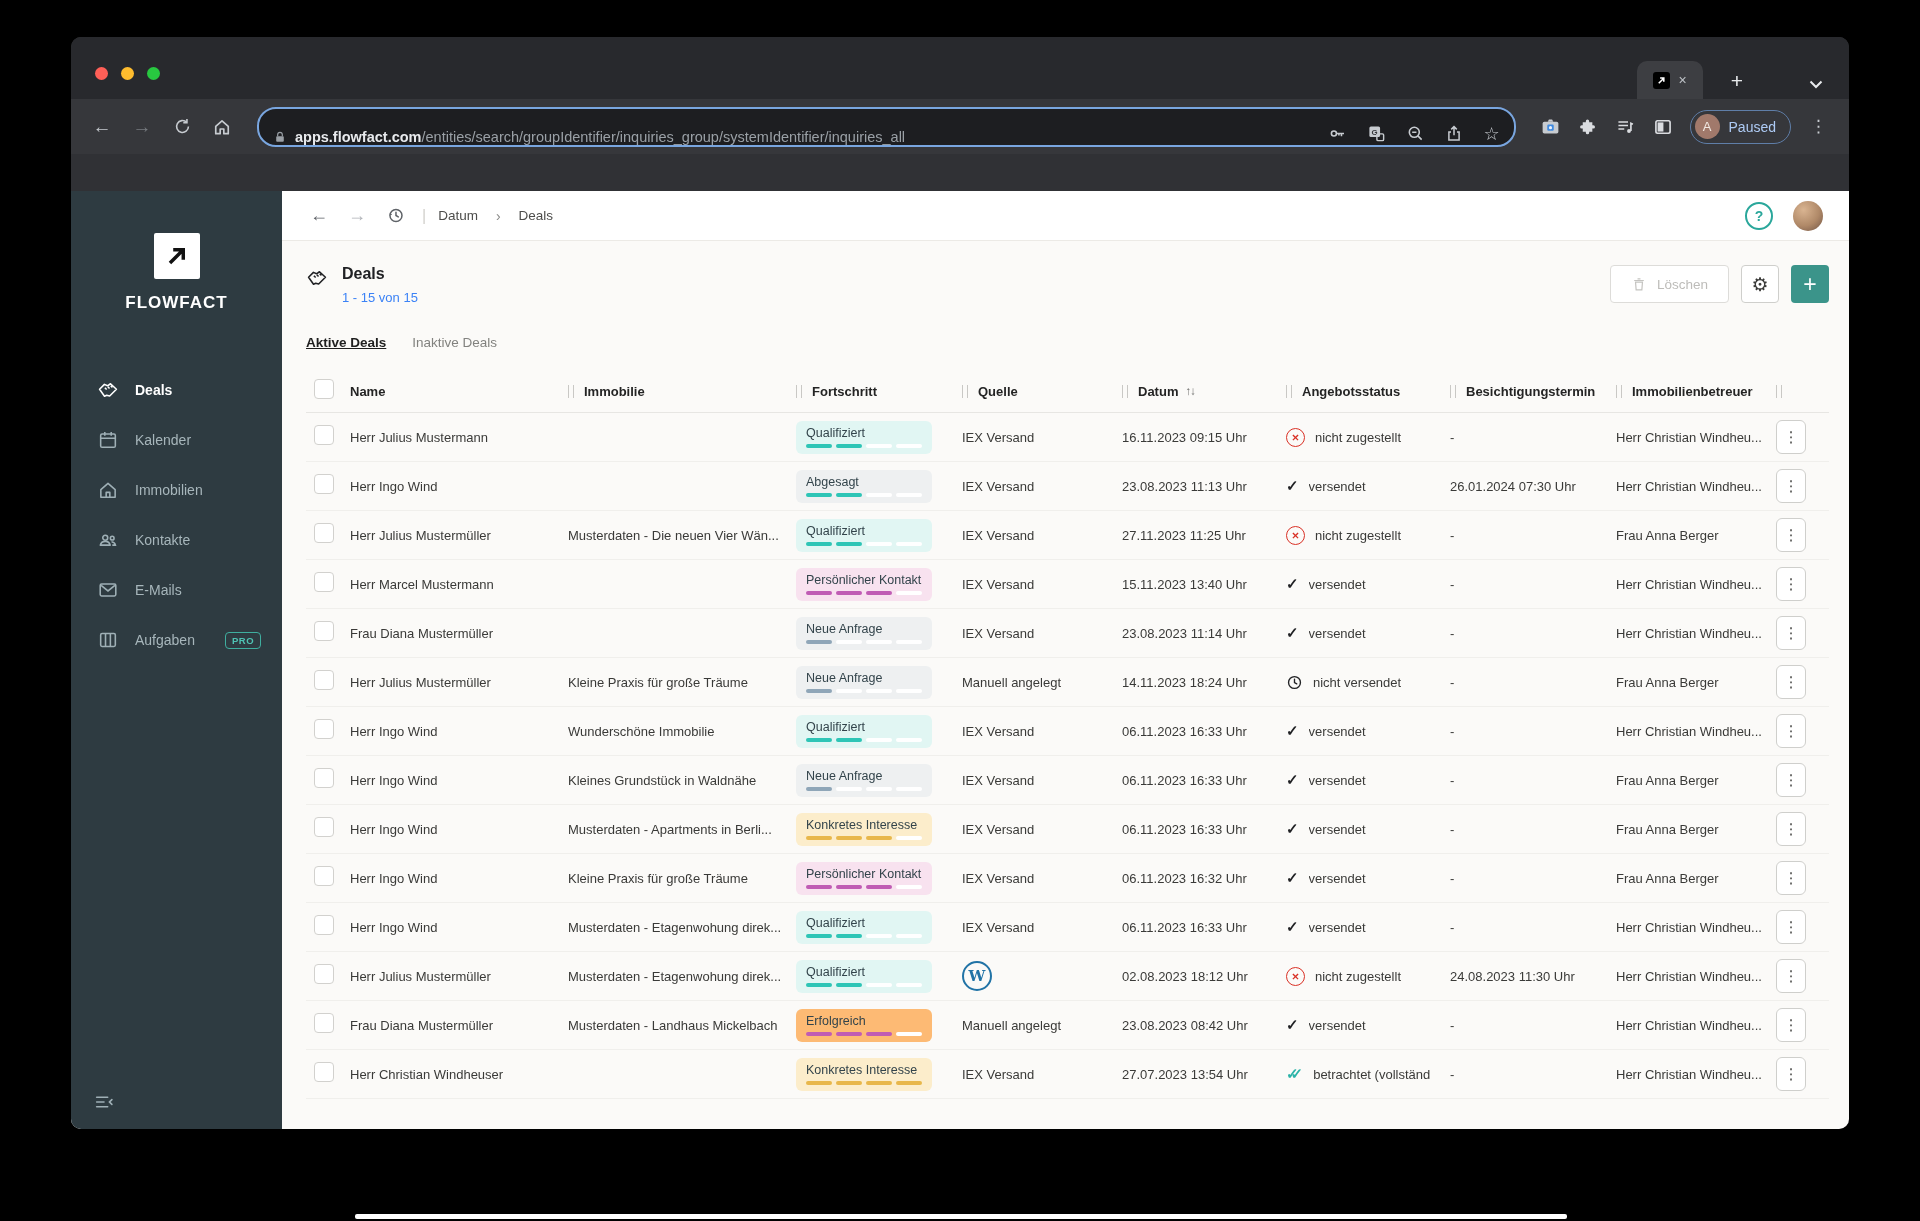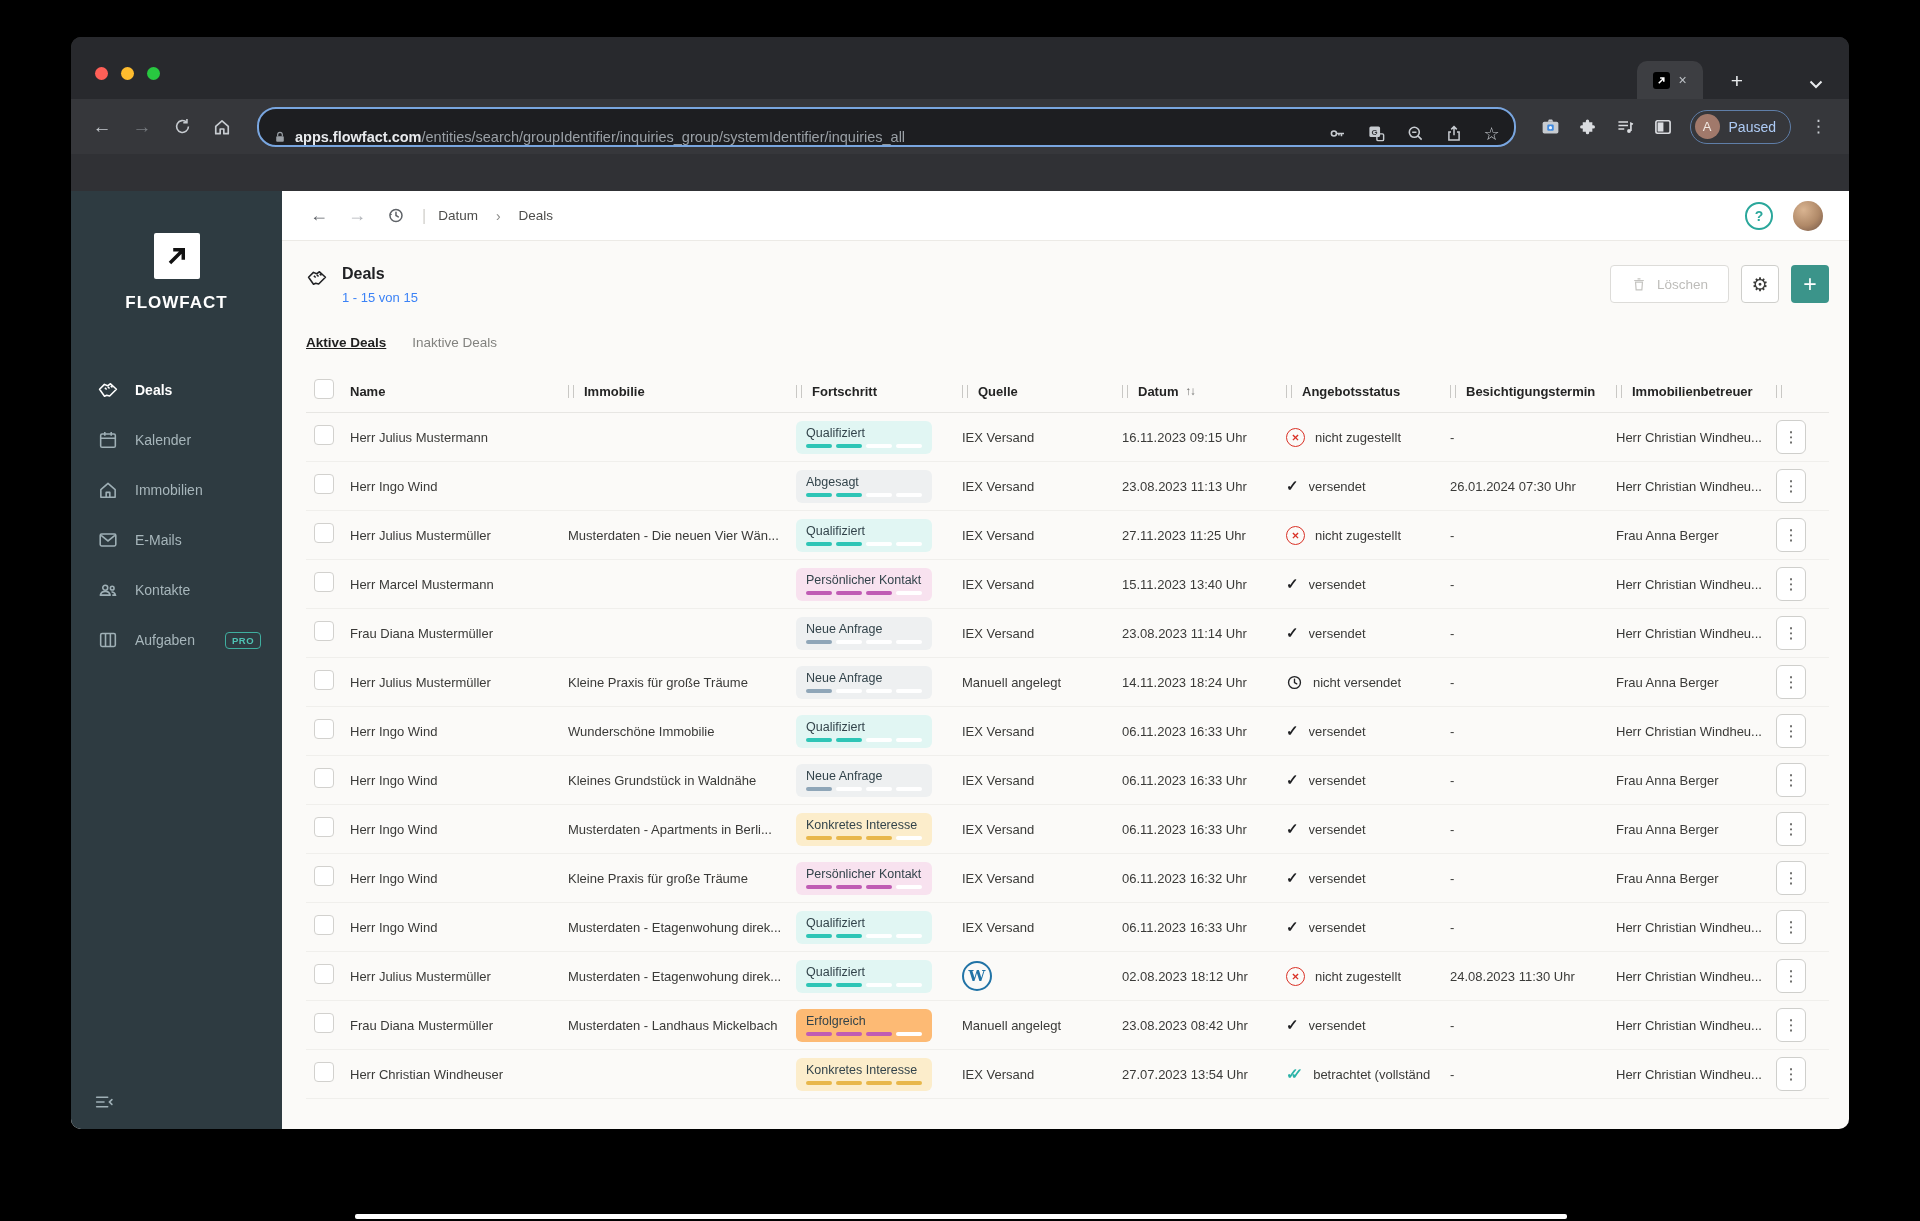--- a/index.html
+++ b/index.html
@@ -257,36 +257,36 @@
             <span class="ic">
               <svg width="22" height="22" viewBox="0 0 24 24">
                   <path d="M4.2 11.6 12 4.8l7.8 6.8V20H4.2zM10 20v-5.4h4V20" fill="none" stroke="currentColor" stroke-width="1.7" stroke-linejoin="round"></path>
                 </svg>
             </span>
             <span>Immobilien</span>
           </div>
           <div class="nav-item">
             <span class="ic">
               <svg width="22" height="22" viewBox="0 0 24 24">
-                  <rect x="3.5" y="5.5" width="17" height="13" rx="1.5" fill="none" stroke="currentColor" stroke-width="1.7"></rect>
-                  <path d="m4.5 7 7.5 6 7.5-6" fill="none" stroke="currentColor" stroke-width="1.7"></path>
-                </svg>
-            </span>
-            <span>E-Mails</span>
-          </div>
-          <div class="nav-item">
-            <span class="ic">
-              <svg width="22" height="22" viewBox="0 0 24 24">
                   <circle cx="9" cy="9.6" r="2.7" fill="none" stroke="currentColor" stroke-width="1.7"></circle>
                   <circle cx="16.6" cy="10" r="2" fill="none" stroke="currentColor" stroke-width="1.7"></circle>
                   <path d="M3.6 17.6c.7-2.7 2.8-4.1 5.4-4.1s4.7 1.4 5.4 4.1z" fill="none" stroke="currentColor" stroke-width="1.7" stroke-linejoin="round"></path>
                   <path d="M15.8 13.9c2.1.2 3.7 1.4 4.3 3.7h-3.4" fill="none" stroke="currentColor" stroke-width="1.7"></path>
                 </svg>
             </span>
             <span>Kontakte</span>
+          </div>
+          <div class="nav-item">
+            <span class="ic">
+              <svg width="22" height="22" viewBox="0 0 24 24">
+                  <rect x="3.5" y="5.5" width="17" height="13" rx="1.5" fill="none" stroke="currentColor" stroke-width="1.7"></rect>
+                  <path d="m4.5 7 7.5 6 7.5-6" fill="none" stroke="currentColor" stroke-width="1.7"></path>
+                </svg>
+            </span>
+            <span>E-Mails</span>
           </div>
           <div class="nav-item">
             <span class="ic">
               <svg width="22" height="22" viewBox="0 0 24 24">
                   <rect x="4" y="5" width="16" height="14" rx="1.5" fill="none" stroke="currentColor" stroke-width="1.7"></rect>
                   <path d="M9.3 5v14M14.6 5v14" stroke="currentColor" stroke-width="1.7"></path>
                 </svg>
             </span>
             <span>Aufgaben</span>
             <span class="pro">PRO</span>

